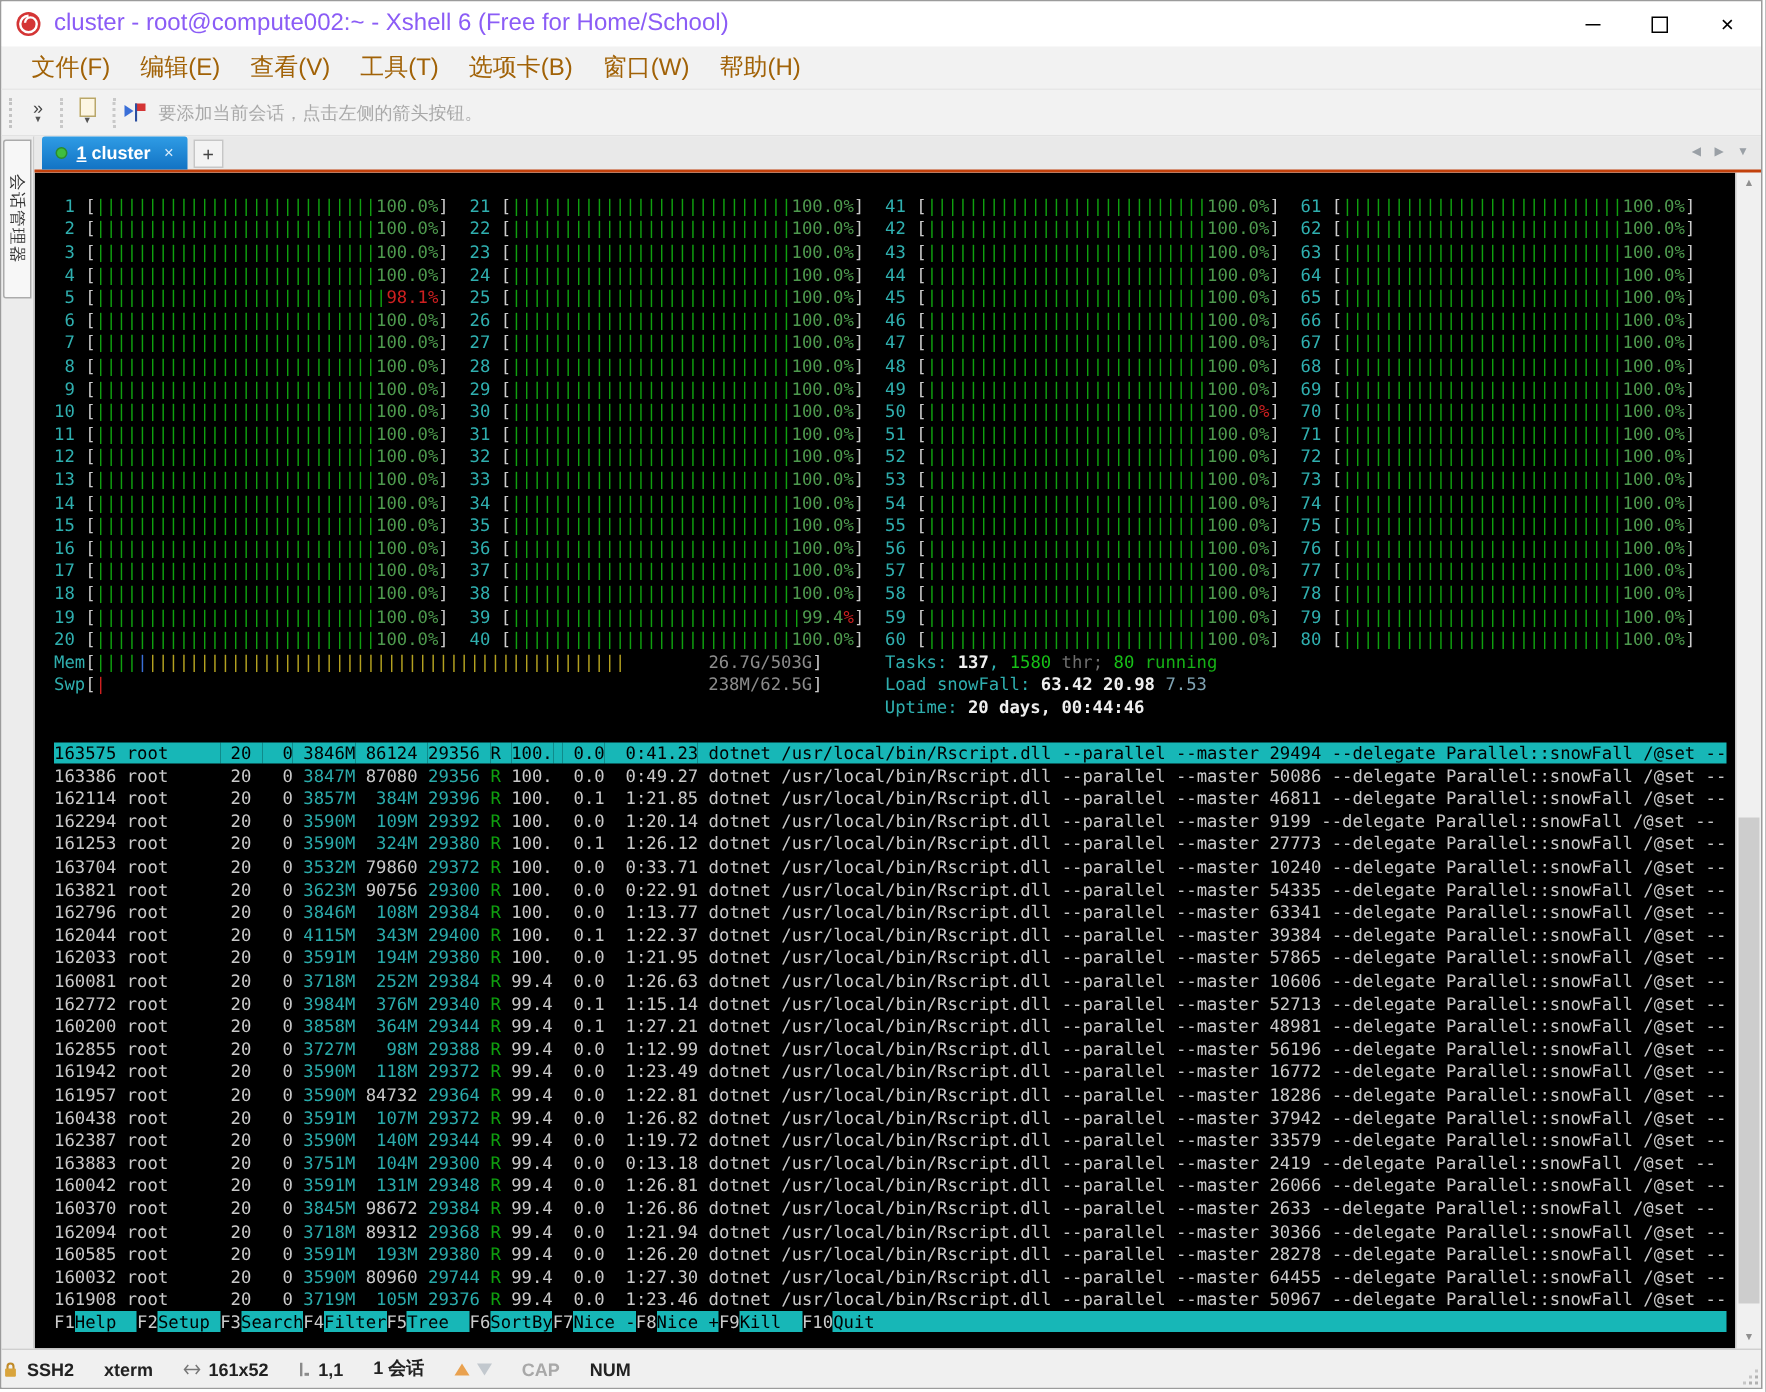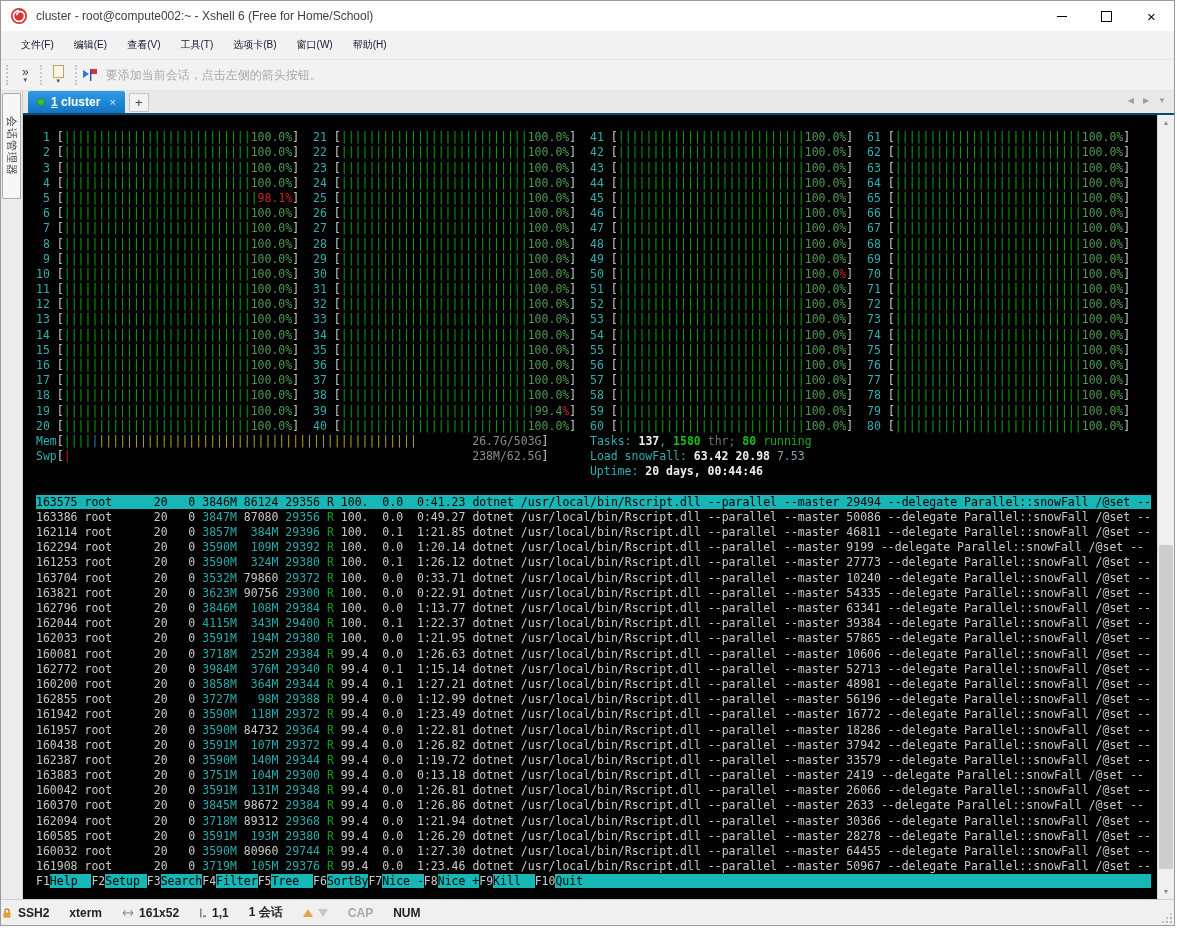--- a/index.html
+++ b/index.html
@@ -2,48 +2,48 @@
 <html><head>
 <meta charset="utf-8">
 <style>
   html,body{margin:0;padding:0;background:#fff;}
   body{width:1177px;height:928px;overflow:hidden;font-family:"Liberation Sans",sans-serif;-webkit-font-smoothing:antialiased;}
   .window{width:1175px;height:926px;border:1px solid #9b9b9b;display:flex;flex-direction:column;box-sizing:border-box;}
 
   
   .titlebar{height:30px;background:#fff;display:flex;align-items:center;flex:0 0 auto;}
   .app-icon{width:18px;height:18px;margin:0 8px 0 9px;}
-  .title-text{font-size:12px;color:#404040;flex:1;}
+  .title-text{font-size:16px;color:#8b5cf6;flex:1;}
   .win-btn{width:45px;height:30px;display:flex;align-items:center;justify-content:center;cursor:default;}
   .glyph-min{width:10px;border-bottom:1px solid #000;height:1px;display:block;}
   .glyph-max{width:9px;height:9px;border:1px solid #000;display:block;}
   .glyph-close{font-size:15px;color:#000;line-height:1;}
 
   
   .menubar{height:28px;background:#f2f2f2;display:flex;align-items:center;padding-left:10px;flex:0 0 auto;border-bottom:1px solid #e7e7e7;}
-  .mi{font-size:10px;color:#0f172a;padding:5px 10px;}
+  .mi{font-size:16px;color:#a16207;padding:5px 10px;}
 
   
   .toolbar{height:30px;background:#f2f2f2;display:flex;align-items:center;flex:0 0 auto;border-bottom:1px solid #e2e2e2;}
   .grip{width:4px;height:20px;border-left:2px dotted #c3c3c3;margin:0 4px 0 5px;}
   .tb-btn{display:flex;flex-direction:column;align-items:center;justify-content:center;padding:1px 6px;color:#444;}
   .tb-btn .chev{font-size:12px;line-height:10px;}
   .tb-btn .drop{font-size:6px;line-height:7px;color:#555;}
   .tb-sep{width:0;height:20px;border-left:2px dotted #c9c9c9;margin:0 5px;}
   .page-ico{width:9px;height:11px;background:#fdf6e3;border:1px solid #b9a76a;display:inline-block;}
   .hint{font-size:12px;color:#a9a9a9;margin-left:8px;}
 
   
   .middle{flex:1;display:flex;min-height:0;}
   .left-strip{width:22px;background:#ececec;border-right:1px solid #cfcfcf;box-sizing:border-box;position:relative;}
   .vtab{position:absolute;top:2px;left:1px;width:19px;height:106px;background:#f7f7f7;border:1px solid #ababab;border-radius:2px 0 0 2px;display:flex;align-items:center;justify-content:center;box-sizing:border-box;}
   .vtab span{writing-mode:vertical-rl;text-orientation:sideways;font-size:11px;color:#333;letter-spacing:1px;}
   .right-col{flex:1;display:flex;flex-direction:column;min-width:0;}
 
-  .tabbar{height:24px;background:#e9e9e9;border-bottom:2px solid #0c4a6e;box-sizing:border-box;display:flex;align-items:flex-end;position:relative;}
+  .tabbar{height:24px;background:#e9e9e9;border-bottom:2px solid #c2410c;box-sizing:border-box;display:flex;align-items:flex-end;position:relative;}
   .tab-active{height:22px;margin-left:5px;background:linear-gradient(#2f9ce5,#1273c4);border-radius:2px 2px 0 0;display:flex;align-items:center;padding:0 9px;color:#fff;}
   .tab-dot{width:8px;height:8px;border-radius:50%;background:#3fbe3f;border:1px solid #2b8c2b;margin-right:6px;box-sizing:border-box;}
   .tab-label{font-size:12px;font-weight:bold;white-space:pre;}
   .tab-label u{text-decoration:underline;}
   .tab-close{margin-left:9px;font-size:11px;color:#dceefc;line-height:1;}
   .tab-new{width:20px;height:19px;margin-left:4px;margin-bottom:1px;background:#f3f3f3;border:1px solid #c6c6c6;color:#444;font-size:13px;display:flex;align-items:center;justify-content:center;box-sizing:border-box;}
   .tab-nav{position:absolute;right:8px;top:5px;display:flex;align-items:center;gap:9px;color:#9aa0a6;}
   .tab-nav .nv{font-size:8px;}
 
   .term-row{flex:1;display:flex;min-height:0;}
@@ -56,21 +56,21 @@
   .cy2{color:#2aabab}         
   .wh{color:#cbcbcb}          
   .wh2{color:#c9c9c9}         
   .gp{color:#0fa00f}          
   .mv{color:#4e9a4e}          
   .rd{color:#cf2020}          
   .bl{color:#3a6fd8}          
   .yl{color:#b3a120}          
   .gy{color:#8c8c8c}          
   .wb{color:#efefef;font-weight:700}
-  .gb{color:#17c017;font-weight:700}
+  .gb{color:#17c017;font-weight:400}
   .gn{color:#16b016}
   .sh{color:#6e6e6e}
   .dc{color:#7fa3b3}
   .gs{color:#0fa00f}
   .hd{background:#10a210;color:#000}
   .hds{background:#1fb2b2;color:#000}
   .sel{background:#17b7b7;color:#000}
   .fk{color:#cbcbcb}
   .fa{background:#17b7b7;color:#000}
 

